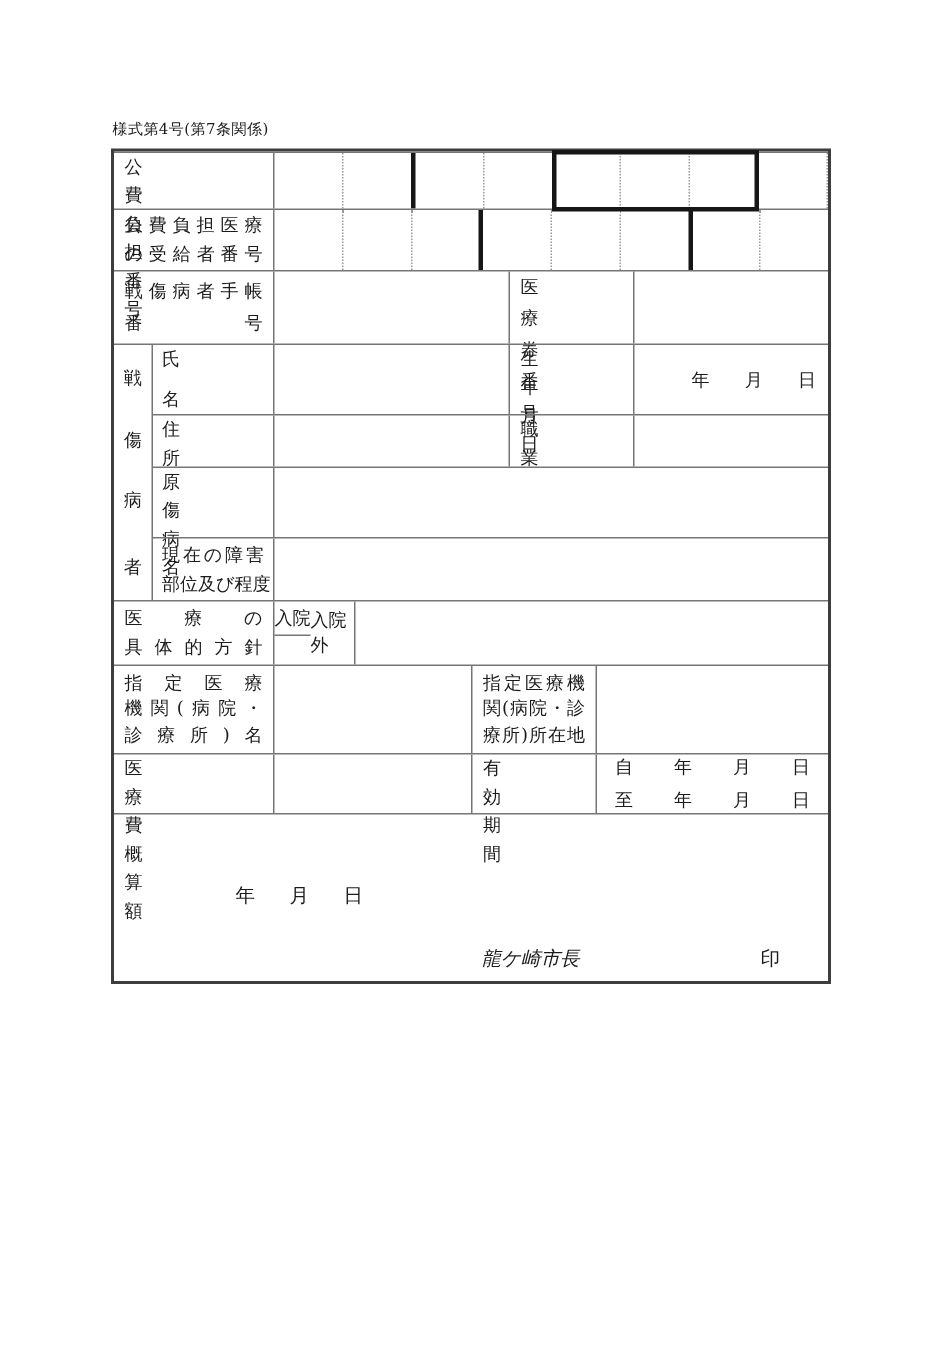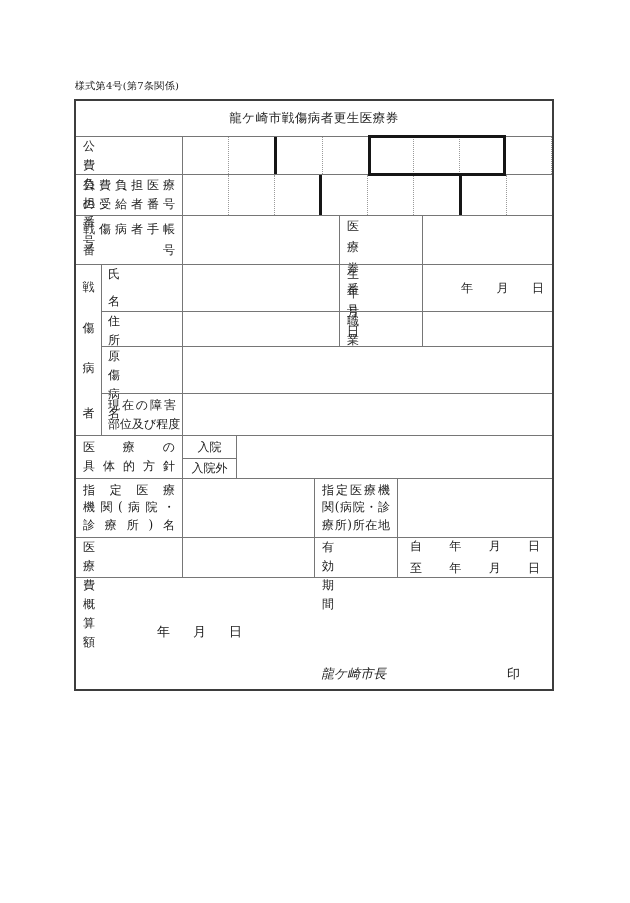--- a/index.html
+++ b/index.html
@@ -45,21 +45,21 @@
   .vcol {
     width:26px; border-right:1px solid #767676; display:flex; flex-direction:column;
     align-items:stretch; font-size:12px; box-sizing:border-box;
   }
   .vchar { display:flex; align-items:center; justify-content:center; box-sizing:border-box; }
   .pright { flex:1; display:flex; flex-direction:column; }
   .prow { display:flex; box-sizing:border-box; }
   .plabel { width:81px; padding:0 6px; }
   .r-hoshin { height:43px; }
   .hosub {
-    width:54px; border-right:1px solid #767676; display:flex; flex-direction:column;
+    width:54px; border-right:1px solid #767676; display:flex; 
     font-size:12px; box-sizing:border-box;
   }
   .hosub-top { height:23px; border-bottom:1px solid #767676; display:flex; align-items:center; justify-content:center; box-sizing:border-box; }
   .hosub-bot { flex:1; display:flex; align-items:center; justify-content:center; }
   .r-shitei { height:59px; }
   .r-shitei .label { line-height:17.5px; }
   .r-gaisan { height:40px; }
   .ymd {
     display:flex; align-items:center; justify-content:space-between;
     padding-left:38px; padding-right:8px; font-size:12px;
@@ -77,23 +77,20 @@
 </style>
 </head>
 <body>
 
 <div class="page">
 
   <div class="form-number">様式第4号(第7条関係)</div>
 
   <div class="form-table">
 
-    <div class="row title-row">
-      <span>龍ケ崎市戦傷病者更生医療券</span>
-    </div>
 
     <div class="row bt r-kohi1">
       <div class="cell label w-label br" style="display: flex; justify-content: space-between;">
           <span>公</span>
           <span>費</span>
           <span>負</span>
           <span>担</span>
           <span>番</span>
           <span>号</span>
         </div>

